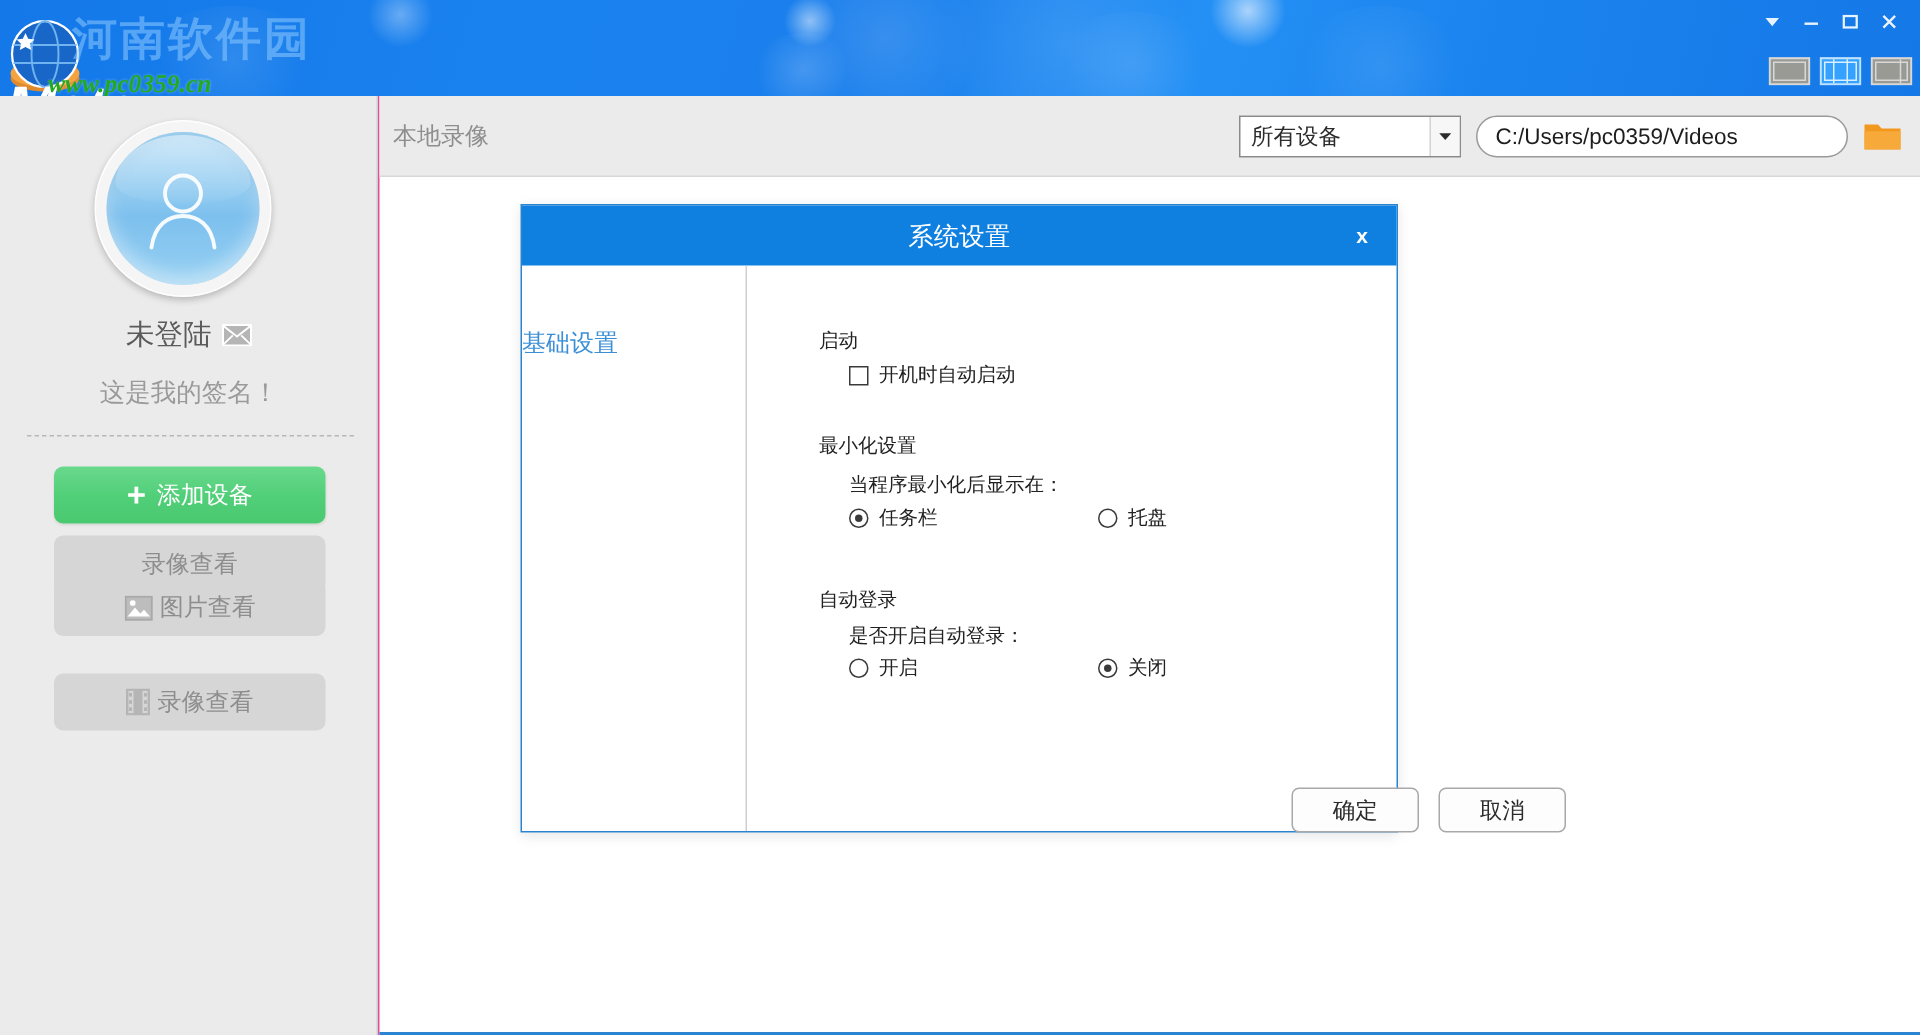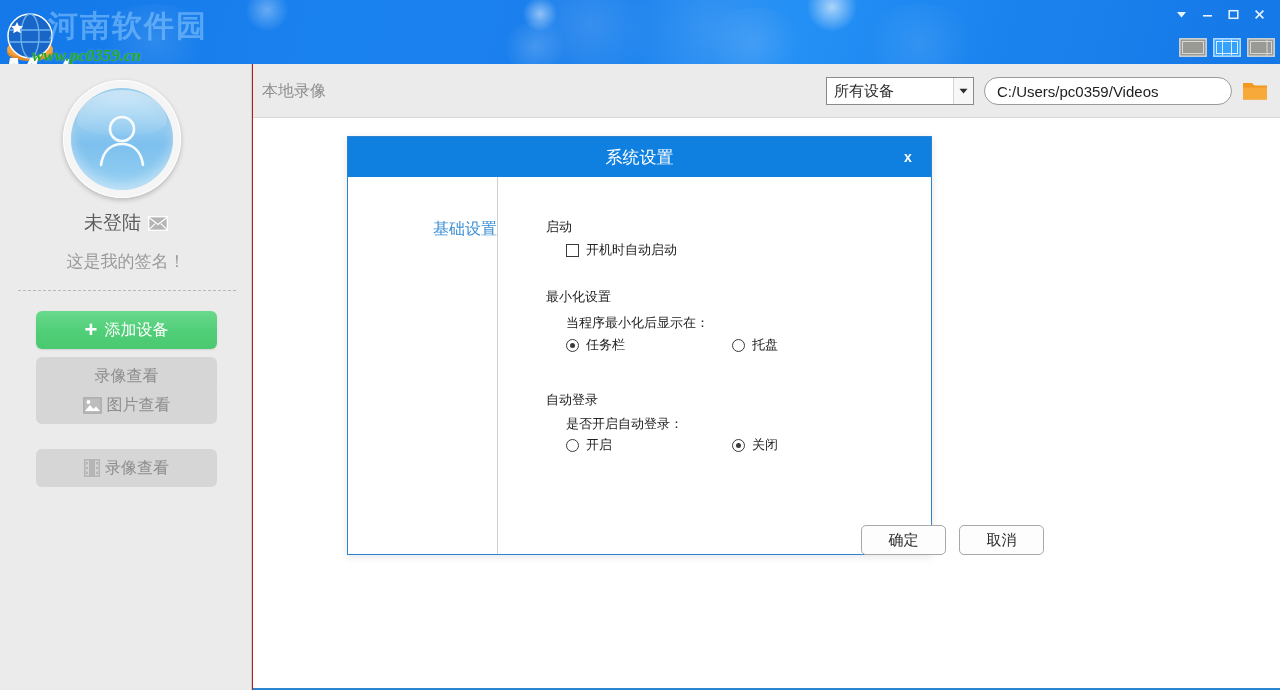--- a/index.html
+++ b/index.html
@@ -5,21 +5,21 @@
   * { box-sizing: border-box; margin: 0; padding: 0; }
   html, body {
     width: 1280px; height: 690px;
     font-family: "Liberation Sans", "DejaVu Sans", sans-serif;
     overflow: hidden;
     background: #ffffff;
   }
   #app {
     position: relative;
     width: 1054px; height: 690px;
-    background: #b91c1c;
+    background: #ec4899;
   }
 
   
   .titlebar {
     position: absolute; left: 0; top: 0;
     width: 1280px; height: 64px;
     background: linear-gradient(105deg, #1478e8 0%, #1a82ef 28%, #1b7fec 45%, #2490f5 62%, #1b83ee 78%, #1478e6 100%);
     overflow: hidden;
   }
   .bokeh { position: absolute; border-radius: 50%; pointer-events: none; }
@@ -186,21 +186,21 @@
   }
   .dlg-title-text { font-size: 17px; color: #ffffff; }
   .dlg-close {
     position: absolute; right: 14px; top: 50%; transform: translateY(-50%);
     font-size: 14px; font-weight: bold; color: #ffffff; cursor: pointer;
     width: 18px; height: 18px; display: flex; align-items: center; justify-content: center;
   }
   .dlg-body { position: relative; height: 377px; display: flex; }
   .dlg-nav {
     width: 150px; border-right: 1px solid #cfcfcf;
-    padding-top: 42px; text-align: right;
+    padding-top: 42px; text-align: left;
   }
   .dlg-nav-item { font-size: 16px; color: #3b8fd6; cursor: pointer; }
   .dlg-content { position: relative; flex: 1; }
 
   .grp-title { position: absolute; font-size: 13px; color: #222222; }
   .sub-label { position: absolute; font-size: 13px; color: #222222; }
 
   .cb-row, .rb-row {
     position: absolute; display: flex; align-items: center; gap: 7px;
     font-size: 13px; color: #222222; cursor: pointer;

